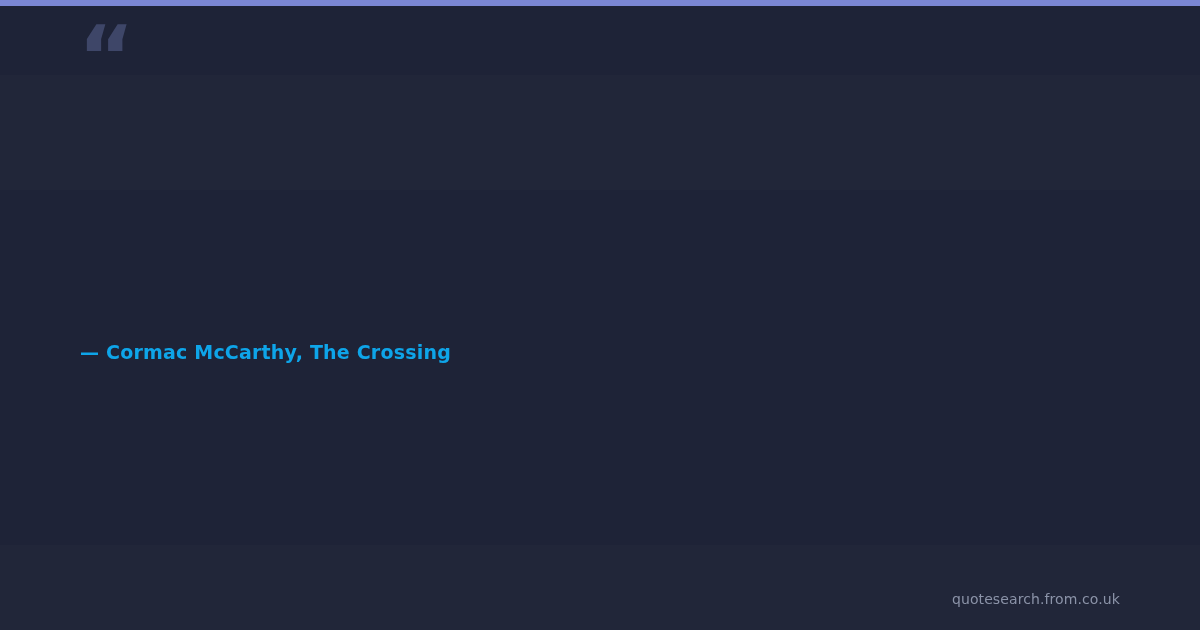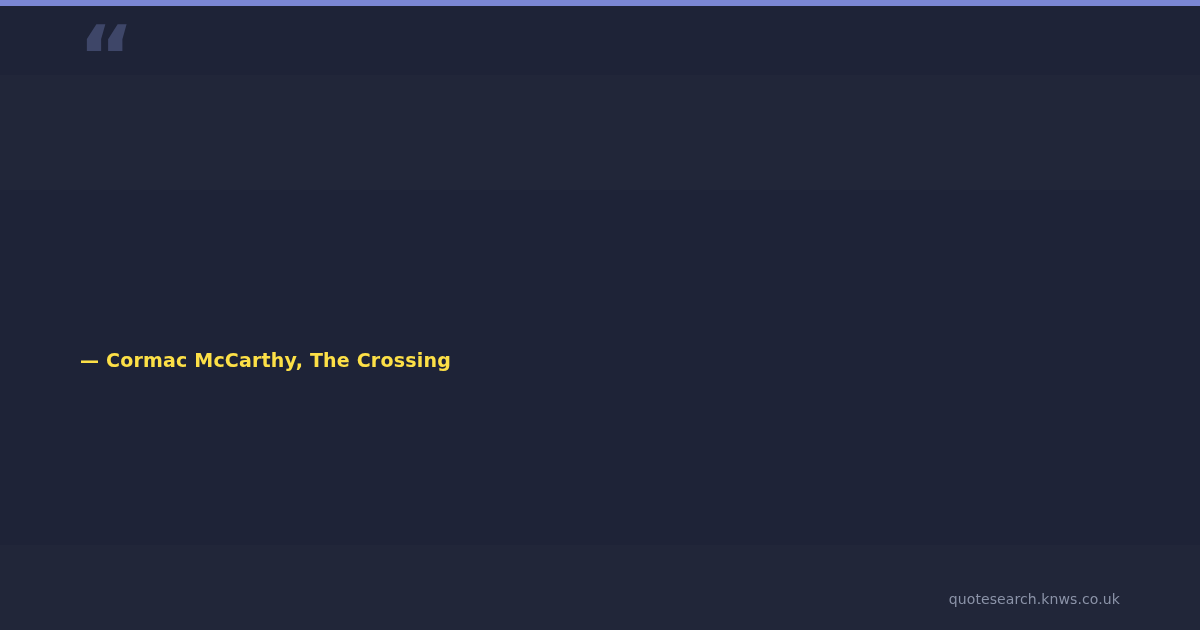--- a/index.html
+++ b/index.html
@@ -76,26 +76,26 @@
     font-weight: 400;
     line-height: 36px;
     color: #f2f4f8;
     letter-spacing: 0.1px;
     white-space: pre-line;
   }
 
   .attribution {
     position: absolute;
     left: 80px;
-    top: 347px;
+    top: 339px;
     font-family: "DejaVu Sans", sans-serif;
     font-size: 19px;
     font-weight: 700;
     line-height: 26px;
-    color: #fde047;
+    color: #0ea5e9;
     letter-spacing: 0.2px;
     white-space: nowrap;
   }
 
   .source-footer {
     position: absolute;
     right: 80px;
     bottom: 22px;
     font-family: "DejaVu Sans", sans-serif;
     font-size: 14px;
@@ -114,15 +114,15 @@
   <div class="bg-band-upper"></div>
   <div class="bg-band-lower"></div>
 
   <div class="accent-bar"></div>
 
   <div class="quote-mark">“</div>
 
 
   <div class="attribution">— Cormac McCarthy, The Crossing</div>
 
-  <div class="source-footer">quotesearch.knws.co.uk</div>
+  <div class="source-footer">quotesearch.from.co.uk</div>
 
 </div>
 
 </body></html>

